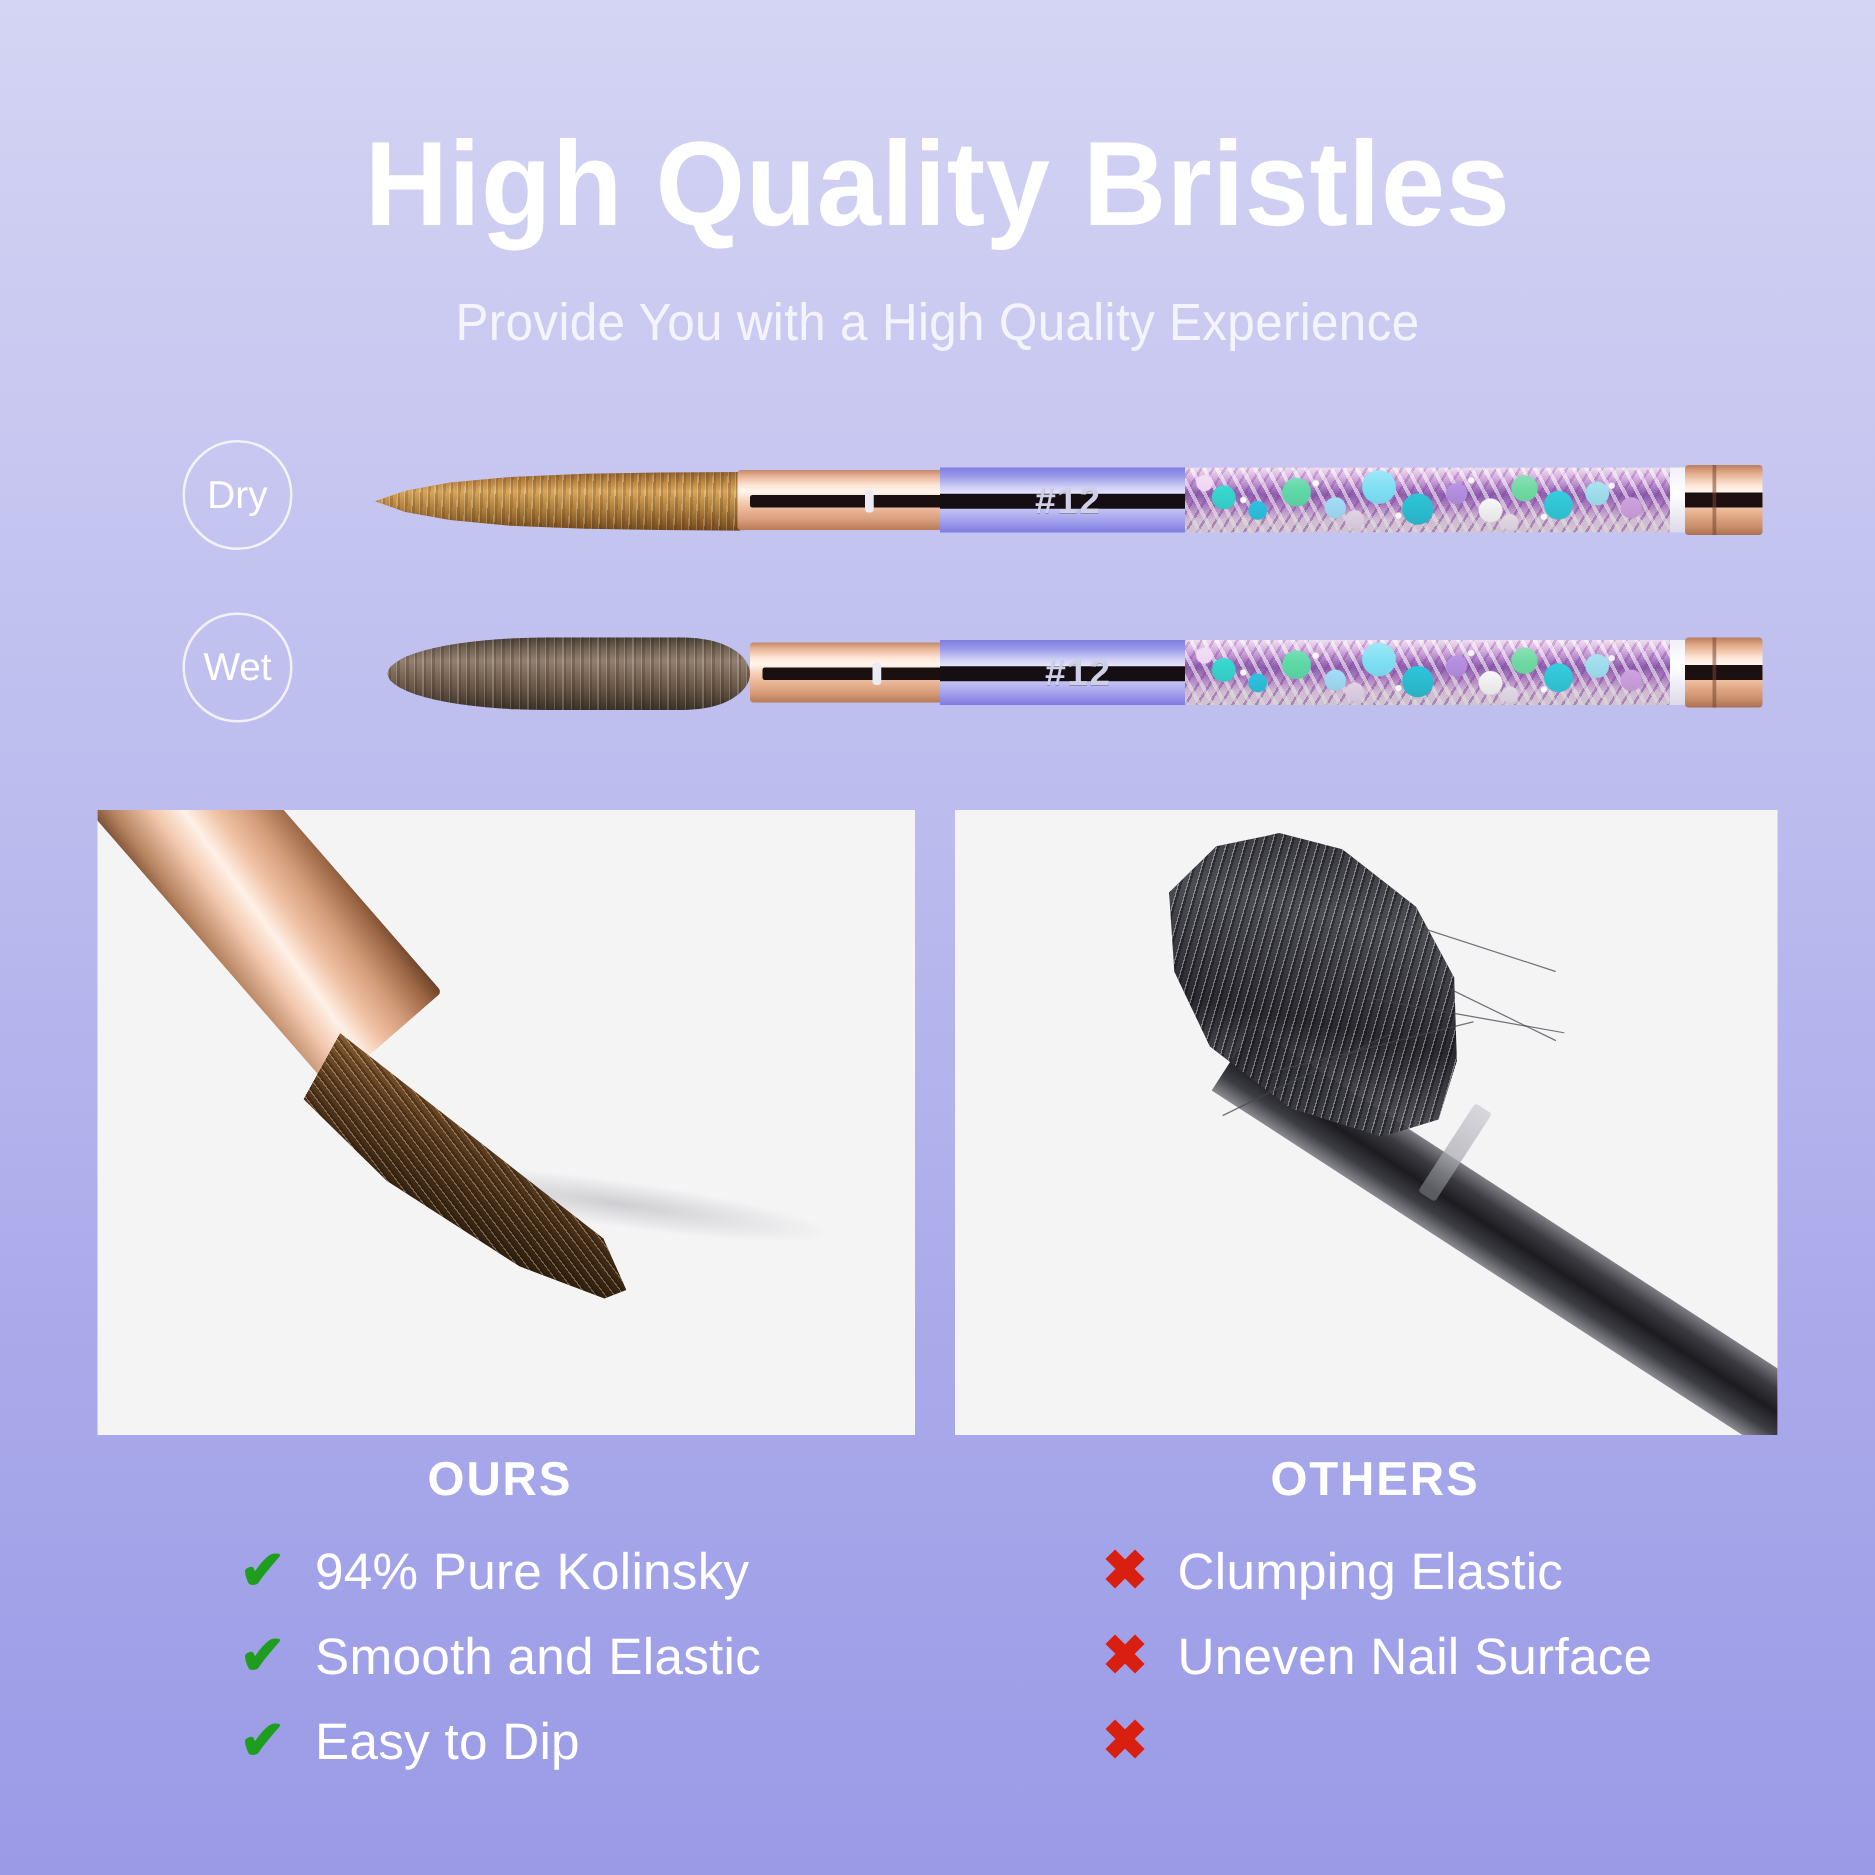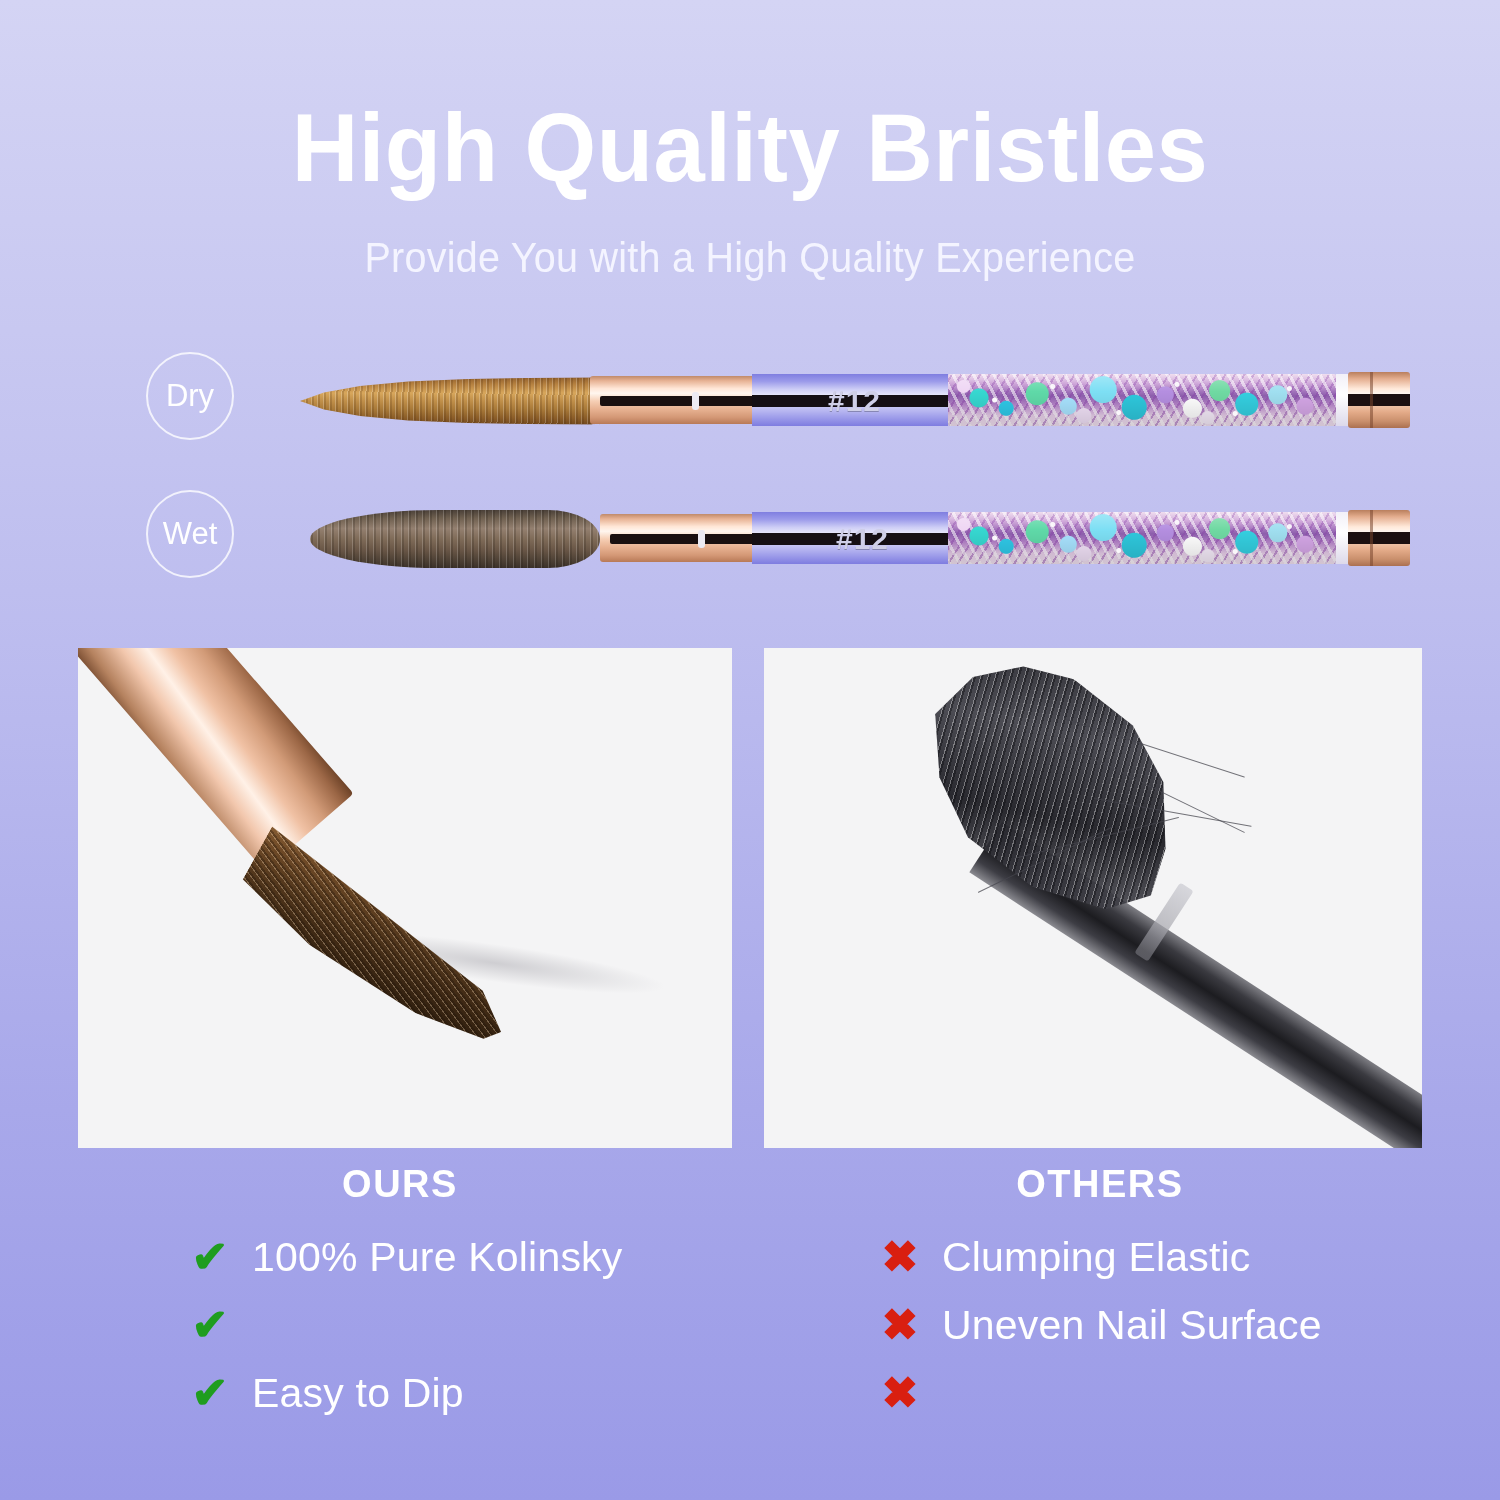--- a/index.html
+++ b/index.html
@@ -296,24 +296,25 @@
     <div class="rp-stray" style="left:214px;top:244px;width:150px;transform:rotate(-26deg);"></div>
     <div class="rp-stray" style="left:330px;top:150px;width:160px;transform:rotate(10deg);"></div>
   </div>
 
   <div class="col-head others">OTHERS</div>
   <div class="col-head ours">OURS</div>
 
   <div class="ours-col">
     <div class="feat-row" style="left:190px;top:1228px;">
       <span class="mark">✔</span>
-      <span class="txt">100% Pure Kolinsky</span>
+      <span class="txt">94% Pure Kolinsky</span>
     </div>
     <div class="feat-row" style="left:190px;top:1296px;">
       <span class="mark">✔</span>
+      <span class="txt">Smooth and Elastic</span>
     </div>
     <div class="feat-row" style="left:190px;top:1364px;">
       <span class="mark">✔</span>
       <span class="txt">Easy to Dip</span>
     </div>
   </div>
 
   <div class="others-col">
     <div class="feat-row" style="left:880px;top:1228px;">
       <span class="mark">✖</span>

